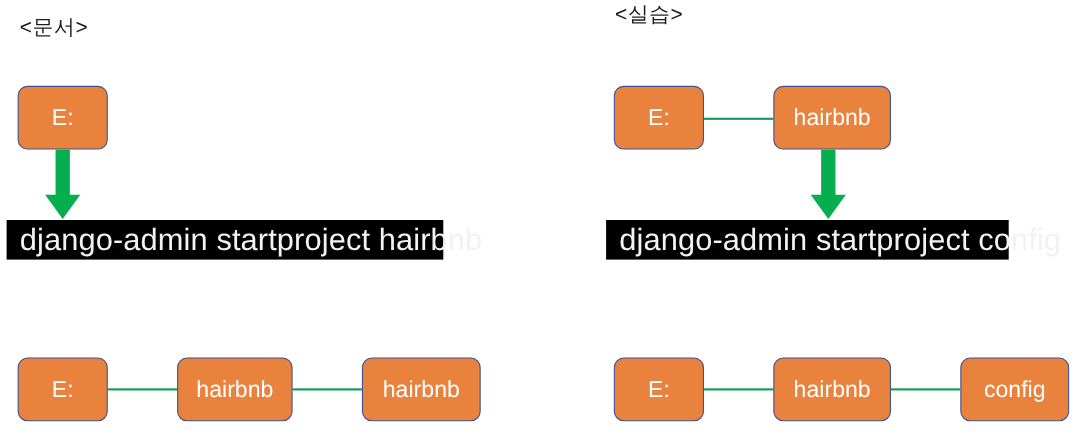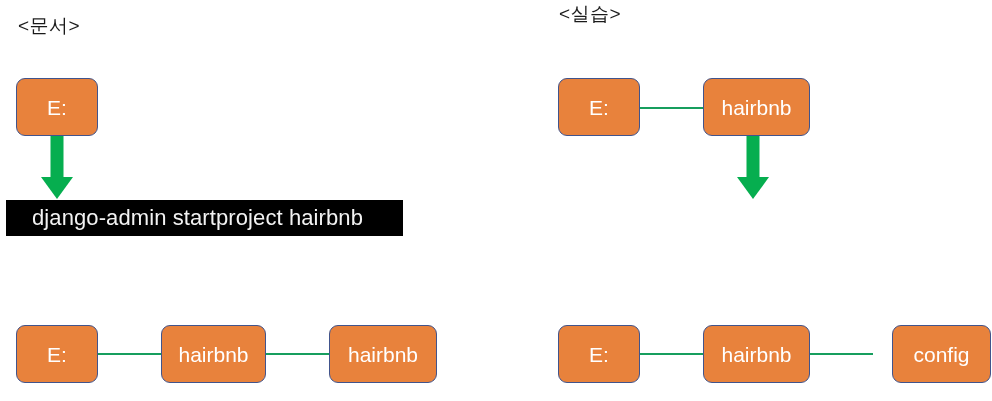--- a/index.html
+++ b/index.html
@@ -67,24 +67,24 @@
     height: 0;
     border-left: 16px solid transparent;
     border-right: 16px solid transparent;
     border-top: 22px solid #06AE4F;
   }
   .cmdbar {
     position: absolute;
     box-sizing: border-box;
     background: #000000;
     color: #f2f2f2;
-    font-size: 22px;
+    font-size: 28px;
     display: flex;
     align-items: center;
-    padding-left: 26px;
+    padding-left: 12px;
     white-space: nowrap;
     letter-spacing: 0.1px;
   }
 </style>
 </head>
 <body>
 
 <div class="canvas">
 
   <div class="section-title" style="left:18px; top:16px;">&lt;문서&gt;</div>
@@ -124,27 +124,30 @@
   </div>
   <div class="node" style="left:703px; top:78px; width:107px; height:58px;">
     <span>hairbnb</span>
   </div>
 
   <div class="arrow" style="left:753px; top:136px;">
     <div class="shaft" style="width:13px; height:44px;"></div>
     <div class="head" style="top:41px;"></div>
   </div>
 
+  <div class="cmdbar" style="left:551px; top:200px; width:366px; height:36px;">
+    <span>django-admin startproject config</span>
+  </div>
 
   <div class="connector" style="left:640px; top:353px; width:63px;"></div>
   <div class="connector" style="left:810px; top:353px; width:63px;"></div>
 
   <div class="node" style="left:558px; top:325px; width:82px; height:58px;">
     <span>E:</span>
   </div>
   <div class="node" style="left:703px; top:325px; width:107px; height:58px;">
     <span>hairbnb</span>
   </div>
-  <div class="node" style="left:892px; top:325px; width:99px; height:58px;">
+  <div class="node" style="left:873px; top:325px; width:99px; height:58px;">
     <span>config</span>
   </div>
 
 </div>
 
 </body></html>

